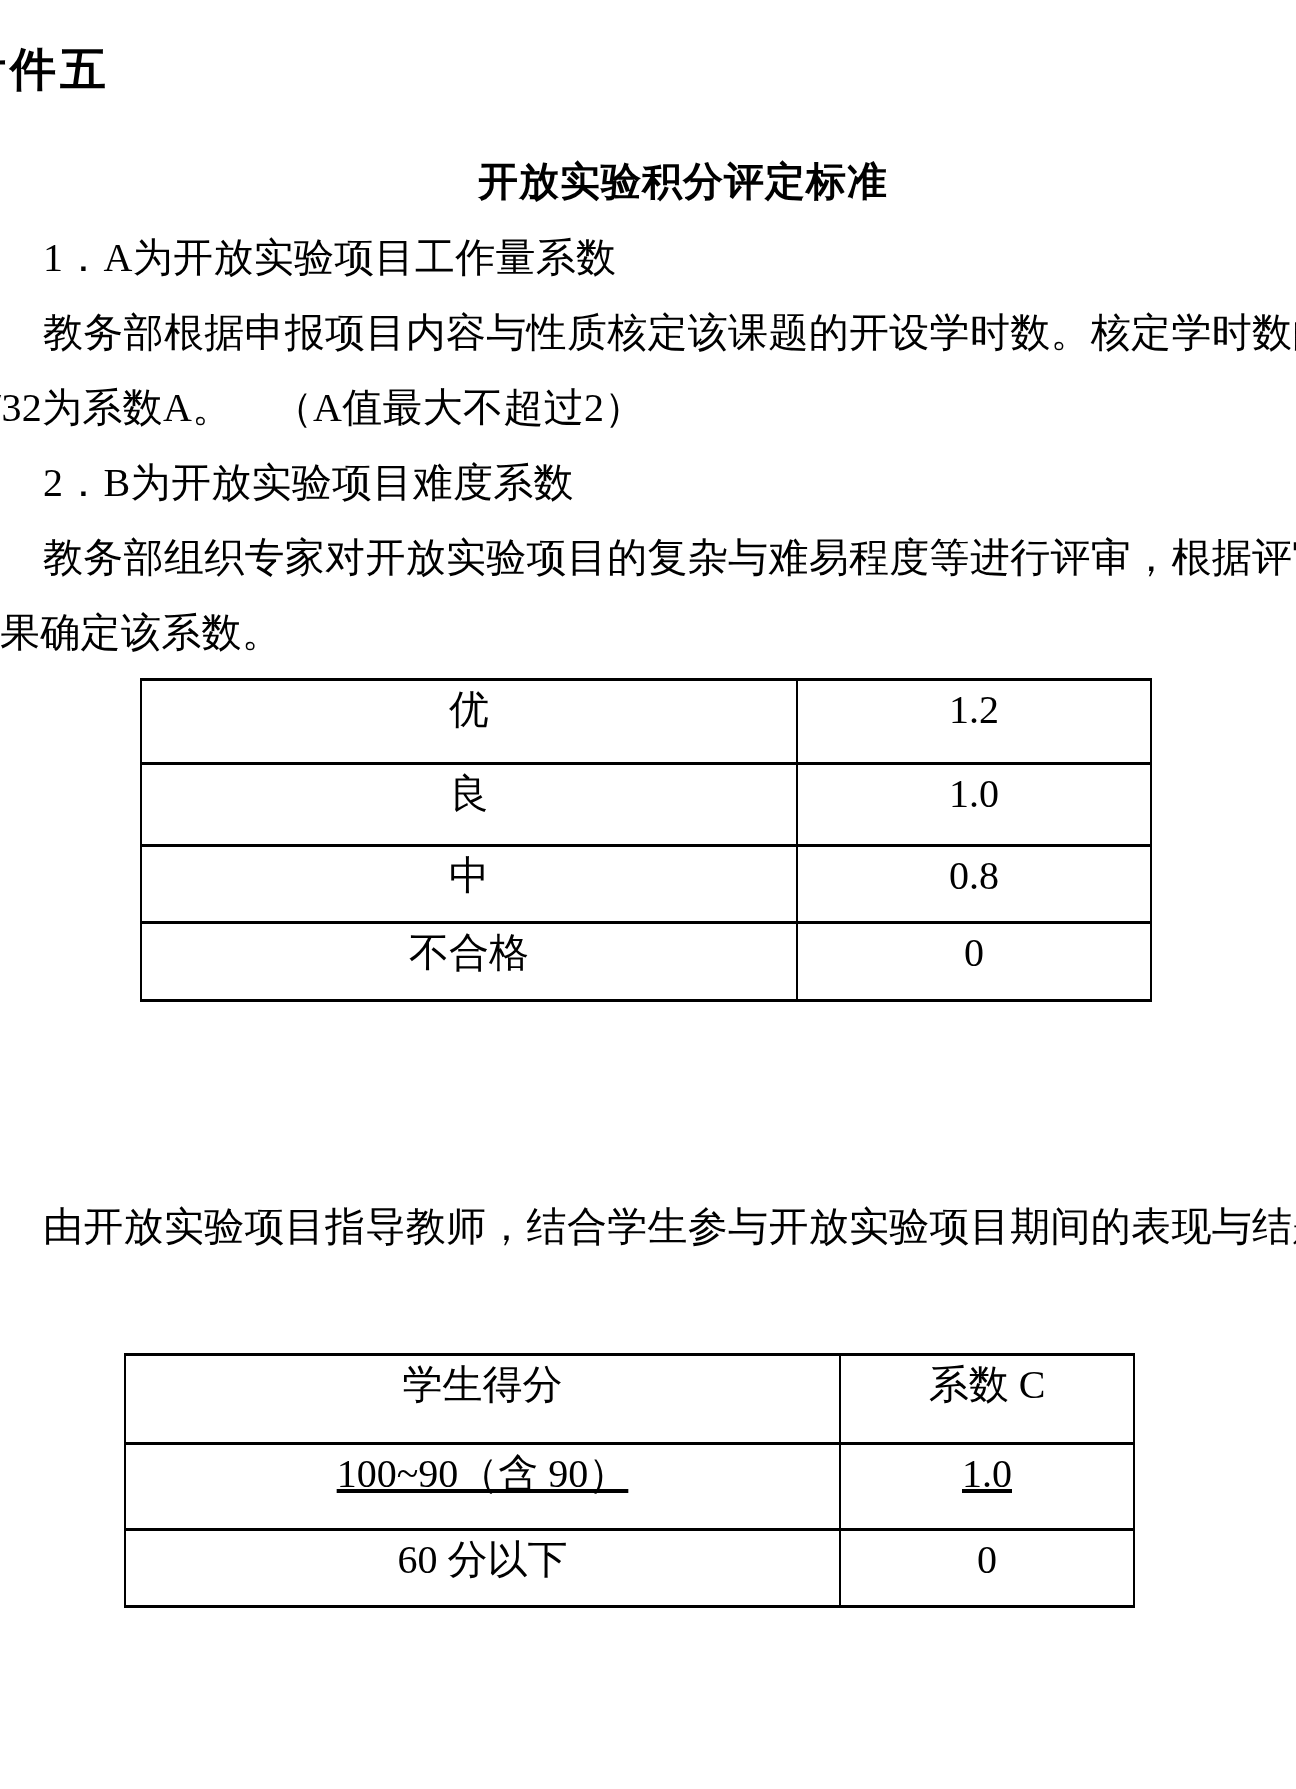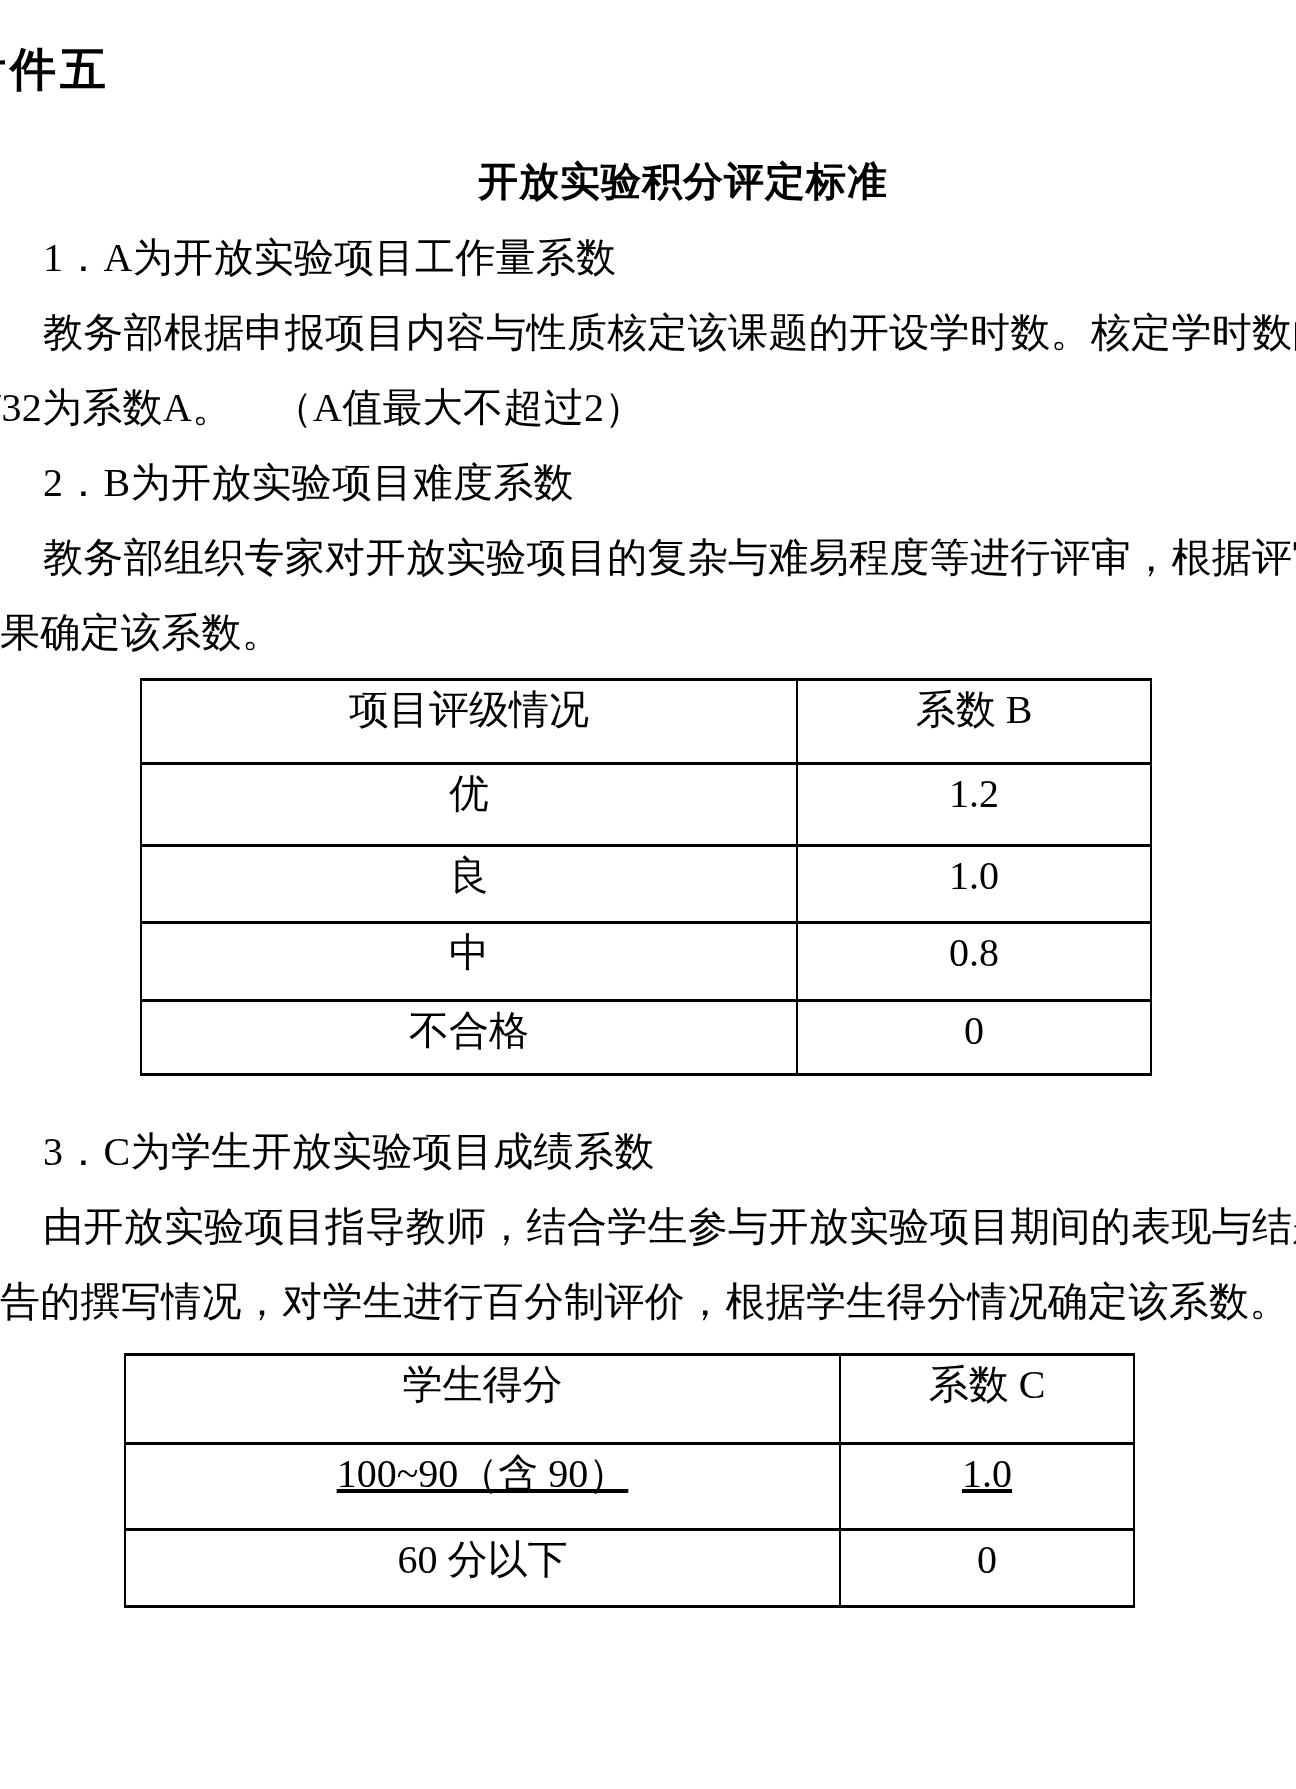--- a/index.html
+++ b/index.html
@@ -69,46 +69,40 @@
   <div class="bline" style="left:43px;top:459px;text-align:right;">2．B为开放实验项目难度系数</div>
   <div class="bline" style="left:43px;top:534px;">教务部组织专家对开放实验项目的复杂与难易程度等进行评审，根据评审</div>
   <div class="bline" style="left:0px;top:609px;">果确定该系数。</div>
 
   <table class="doc-table" id="tableB">
     <colgroup>
         <col style="width:656px">
         <col style="width:354px">
       </colgroup>
     <tbody>
-        <tr>
-      <td>项目评级情况</td>
-      <td>系数 B</td>
-    </tr>
     <tr>
       <td>优</td>
       <td>1.2</td>
     </tr>
     <tr>
       <td>良</td>
       <td>1.0</td>
     </tr>
     <tr>
       <td>中</td>
       <td>0.8</td>
     </tr>
     <tr>
       <td>不合格</td>
       <td>0</td>
     </tr>
   </tbody>
     </table>
 
-  <div class="bline" style="left:43px;top:1128px;">3．C为学生开放实验项目成绩系数</div>
   <div class="bline" style="left:43px;top:1203px;">由开放实验项目指导教师，结合学生参与开放实验项目期间的表现与结题</div>
-  <div class="bline" style="left:0px;top:1278px;">告的撰写情况，对学生进行百分制评价，根据学生得分情况确定该系数。</div>
 
   <table class="doc-table" id="tableC">
     <colgroup>
         <col style="width:715px">
         <col style="width:294px">
       </colgroup>
     <tbody>
         <tr>
       <td>学生得分</td>
       <td>系数 C</td>

